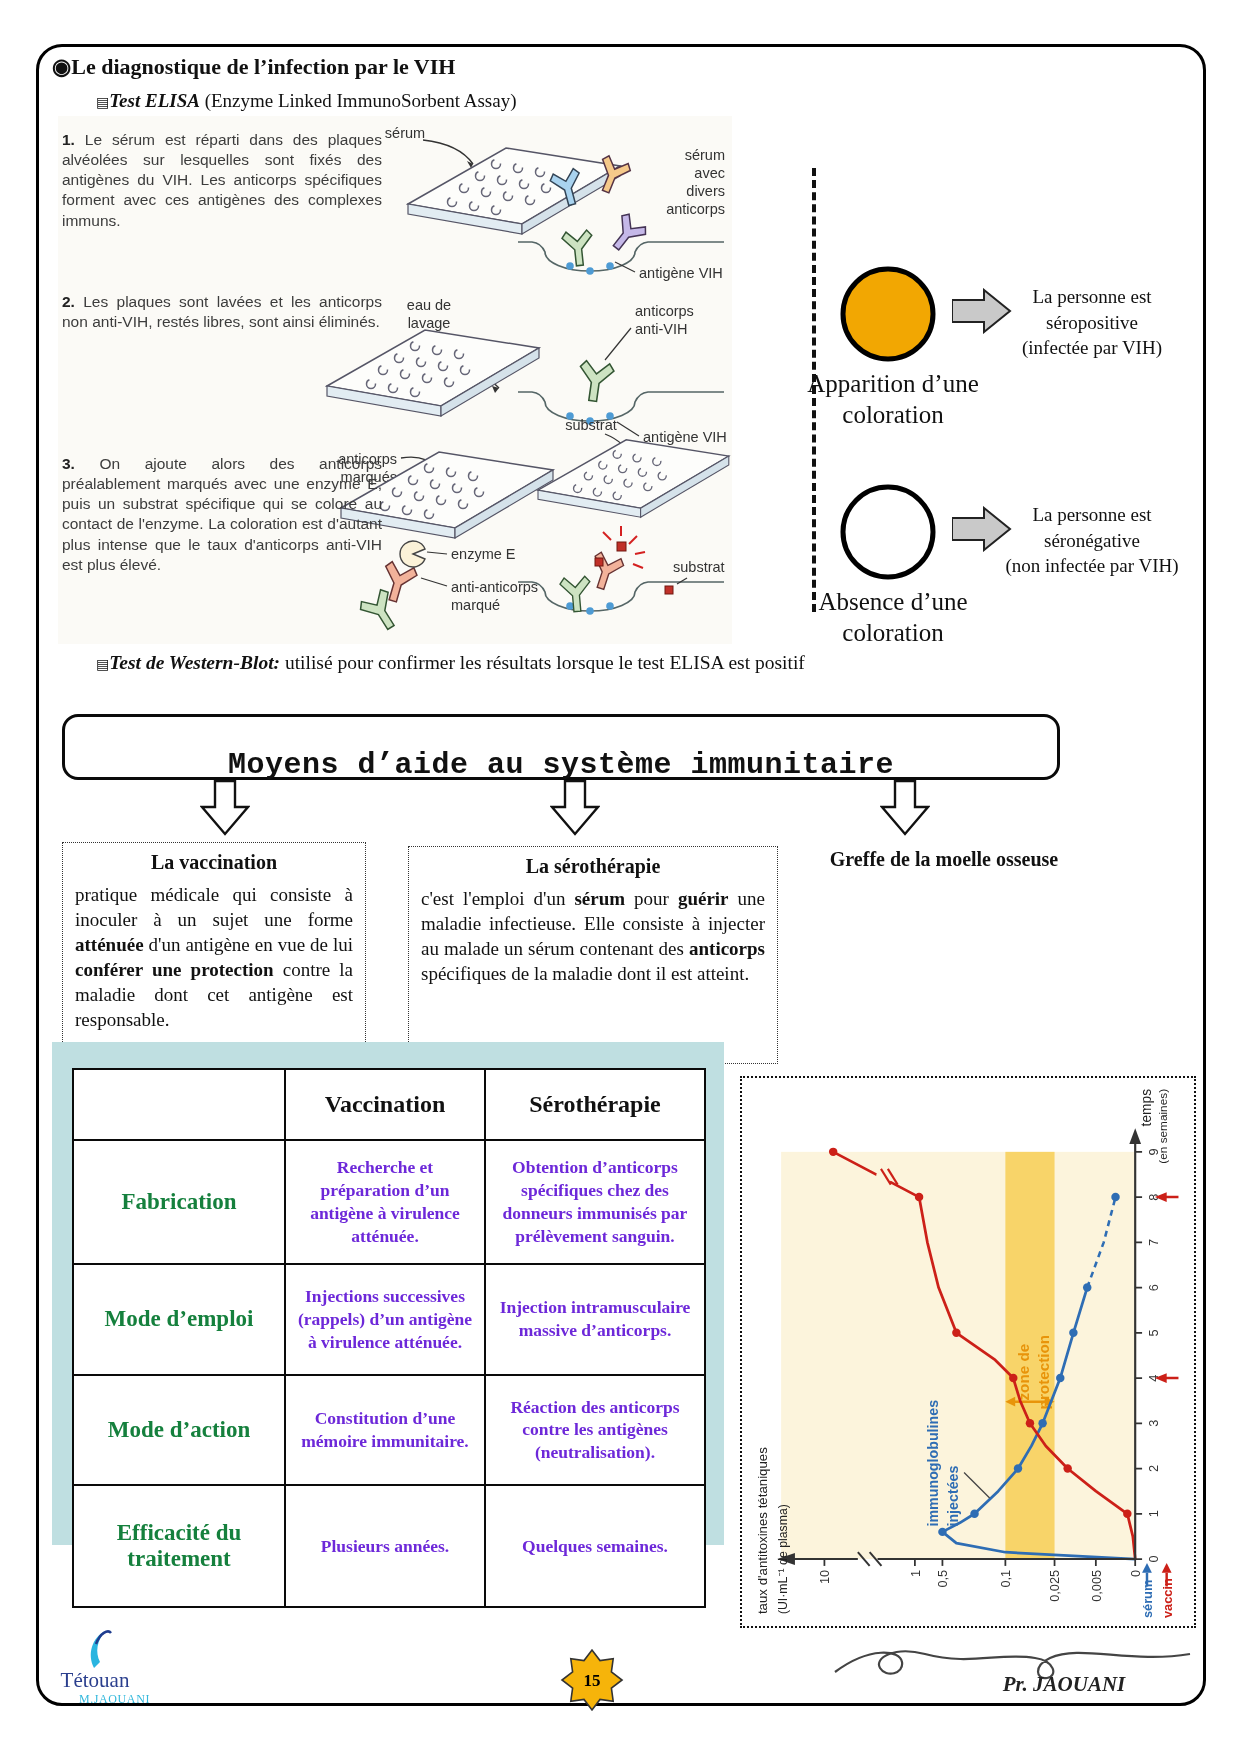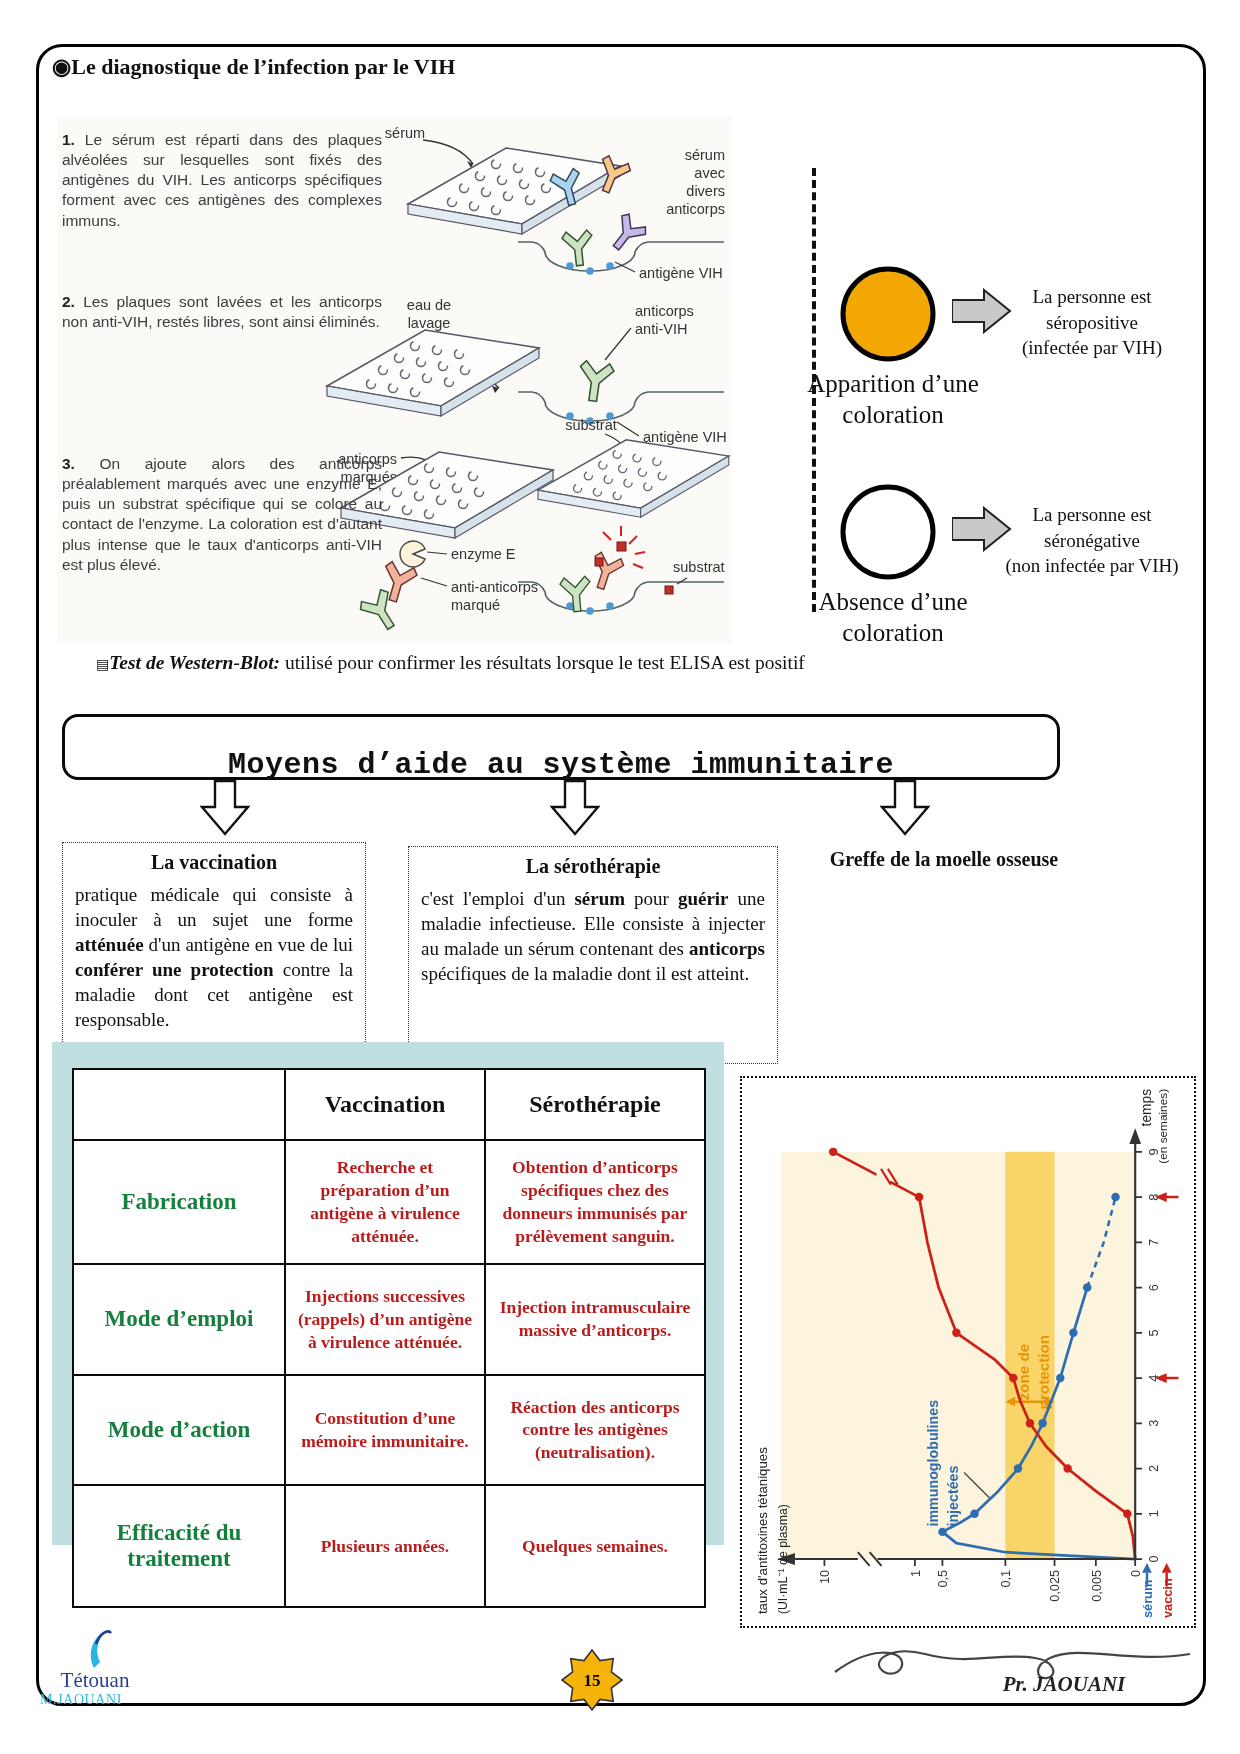--- a/index.html
+++ b/index.html
@@ -28,39 +28,42 @@
   .col-title{font-size:20px;font-weight:bold;text-align:center;padding-top:8px;}
   .col-para{font-size:19px;text-align:justify;line-height:1.32;padding:8px 12px 6px 12px;}
   .col-para .b{font-weight:bold;}
   .greffe{font-size:20px;font-weight:bold;text-align:center;}
   .teal-panel{position:absolute;left:52px;top:1042px;width:672px;height:503px;background:#BFDFE1;}
   table.cmp{border-collapse:collapse;table-layout:fixed;}
   table.cmp td,table.cmp th{border:2.6px solid #0a0a0a;background:#fff;vertical-align:middle;
         text-align:center;padding:2px 8px;}
   .rowhead{font-size:23px;font-weight:bold;color:#15803d;}
   .colhead{font-size:24px;font-weight:bold;color:#111;}
-  .bluecell{font-size:17.5px;font-weight:bold;color:#b91c1c;line-height:1.3;}
+  .bluecell{font-size:17.5px;font-weight:bold;color:#6d28d9;line-height:1.3;}
   .graph-box{position:absolute;left:740px;top:1076px;width:452px;height:548px;
         border:2.5px dotted #111;background:#fff;}
   #chart-svg{position:absolute;left:50%;top:50%;width:536px;height:445px;
         transform:translate(-50%,-50%) rotate(-90deg);font-family:"Liberation Sans", sans-serif;}
   .fig-label{font-family:"Liberation Sans", sans-serif;font-size:14.5px;fill:#333;}
   .footer-city{font-size:21px;color:#2B3F8E;text-align:center;}
-  .footer-author{font-family:"Liberation Serif", serif;font-size:14px;letter-spacing:.6px;color:#33B8DC;text-align:left;}
+  .footer-author{font-family:"Liberation Serif", serif;font-size:12px;letter-spacing:.6px;color:#33B8DC;text-align:right;}
   .signature{font-size:21px;font-style:italic;font-weight:bold;color:#222;text-align:right;}
   .badge-num{font-size:17px;font-weight:bold;}
 </style>
 </head>
 <body>
 
 <div class="page">
   <div class="border-frame"></div>
 
   <div class="abs title" style="left:52px;top:54px;width:700px;">
     <span>◉</span><span>Le diagnostique de l’infection par le VIH</span>
+  </div>
+  <div class="abs subtitle" style="left:96px;top:90px;width:700px;">
+    <span style="font-size:14px;">▤</span><span class="ti">Test ELISA</span><span> (Enzyme Linked ImmunoSorbent Assay)</span>
   </div>
 
   <div class="elisa-fig">
     <div class="abs scan-steps" style="left:4px;top:14px;z-index:2;">
       <span class="stepnum">1.</span><span> Le sérum est réparti dans des plaques alvéolées sur lesquelles sont fixés des antigènes du VIH. Les anticorps spécifiques forment avec ces antigènes des complexes immuns.</span>
     </div>
     <div class="abs scan-steps" style="left:4px;top:176px;z-index:2;">
       <span class="stepnum">2.</span><span> Les plaques sont lavées et les anticorps non anti-VIH, restés libres, sont ainsi éliminés.</span>
     </div>
     <div class="abs scan-steps" style="left:4px;top:338px;z-index:2;">

